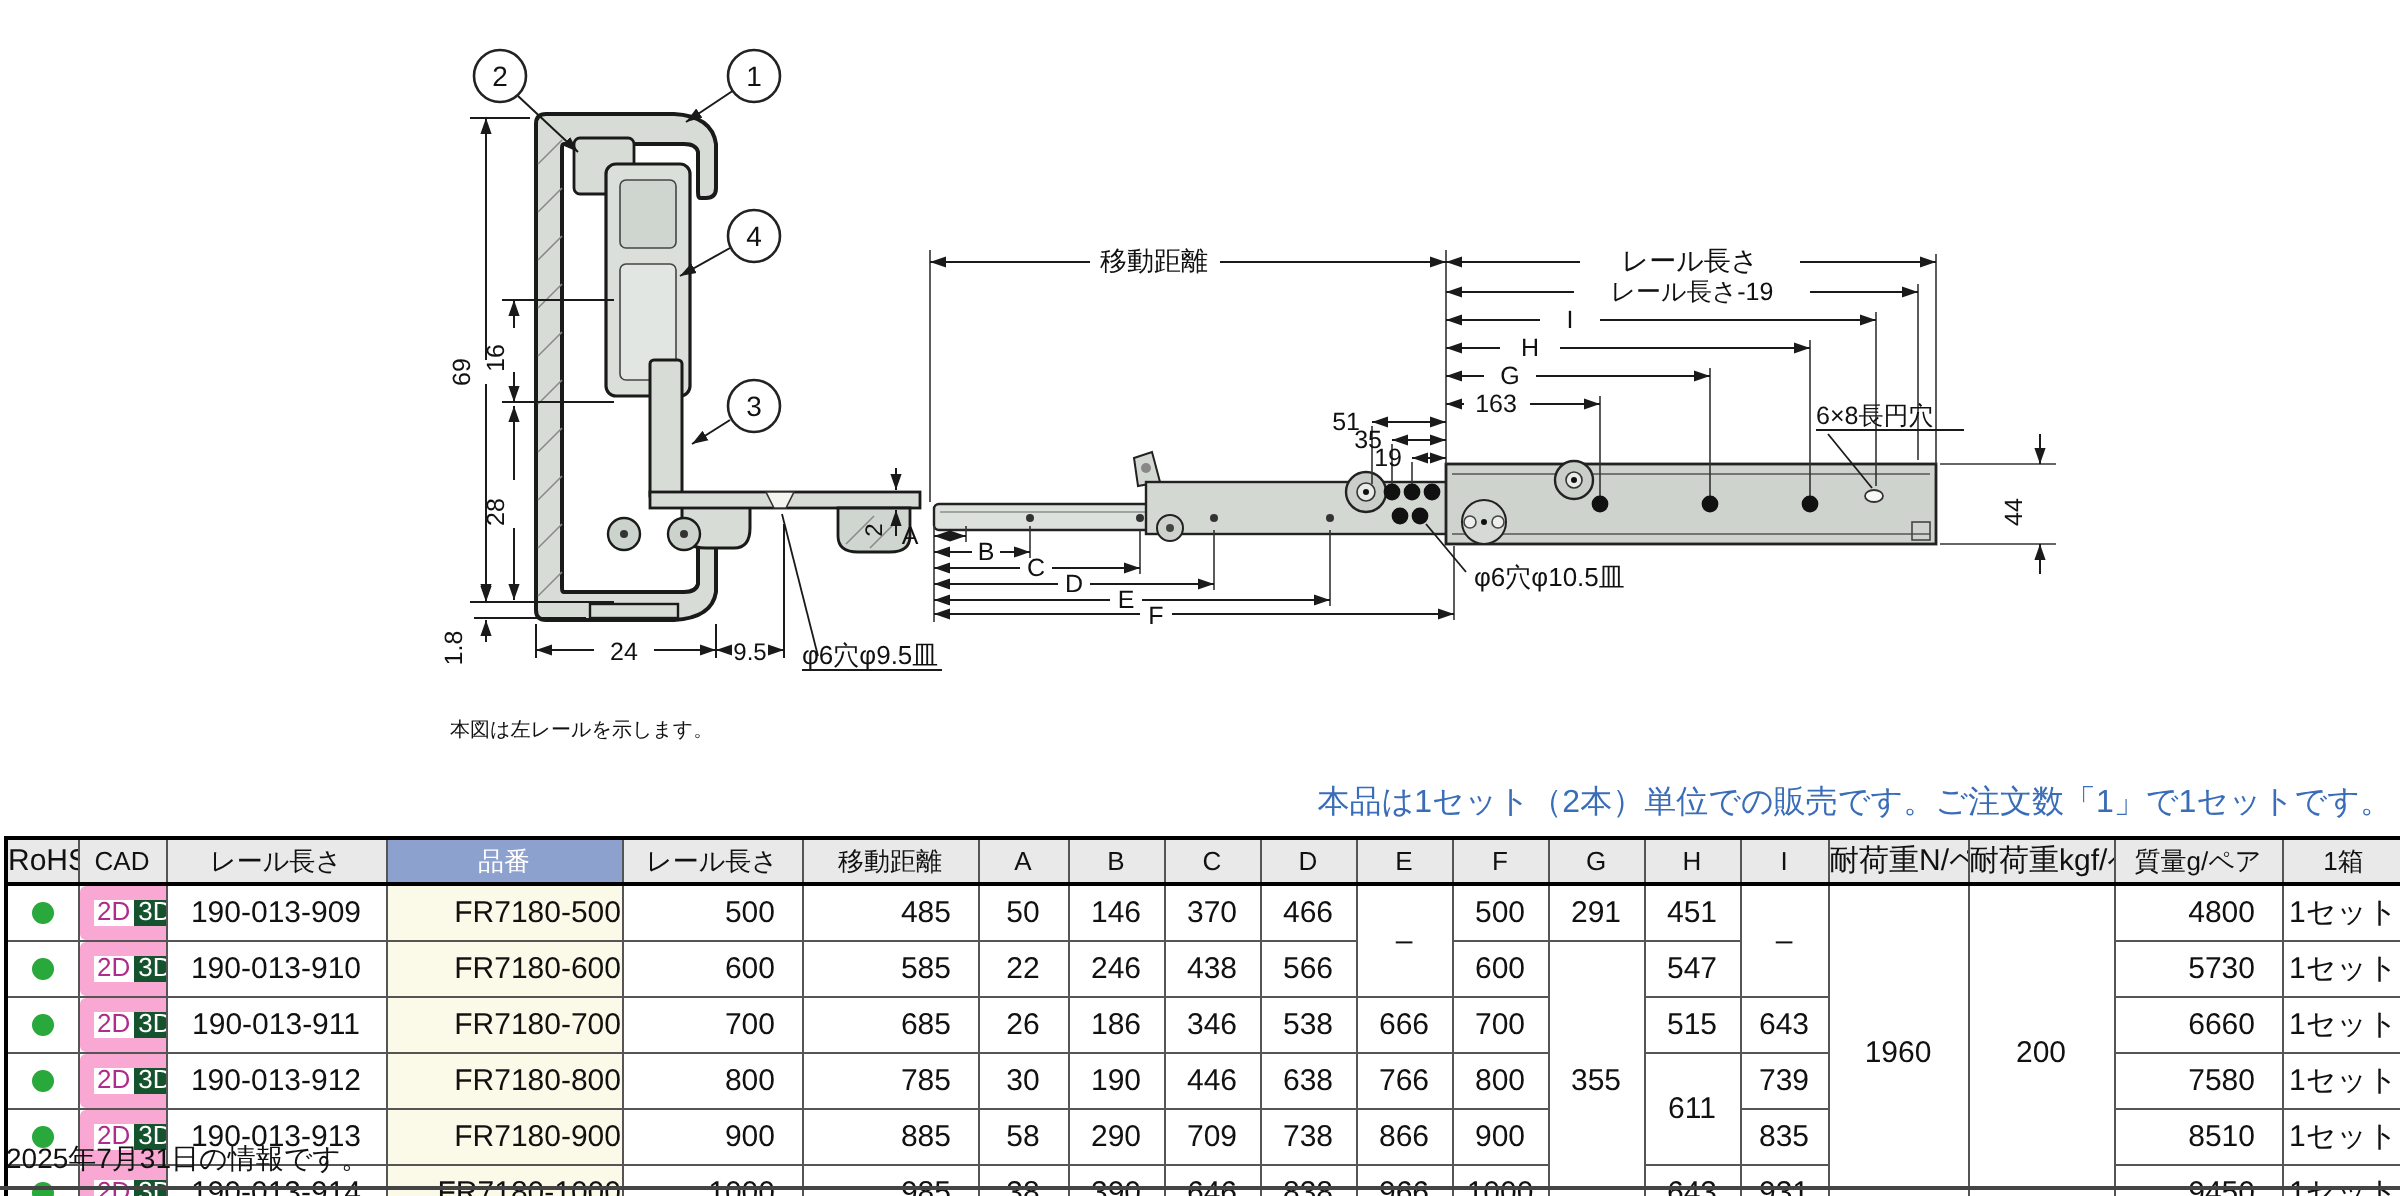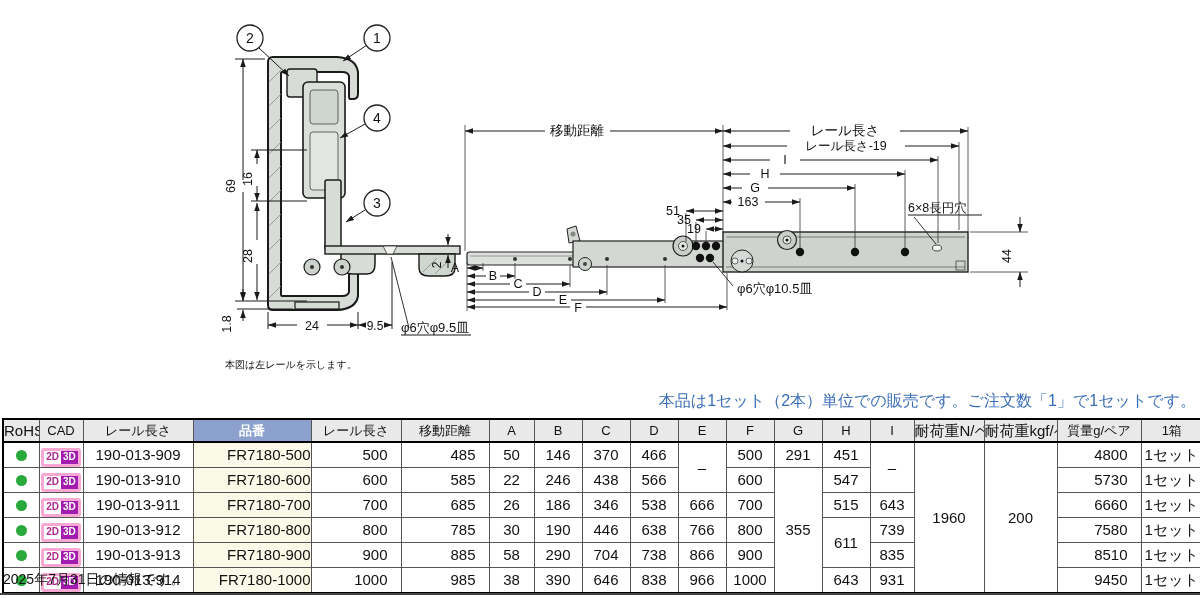--- a/index.html
+++ b/index.html
@@ -11,28 +11,28 @@
   #sale-note{right:4px;top:391px;font-size:16px;color:#3A6DB8}
   #footer-note{left:3px;top:571px;font-size:14px}
   #bottom-rule{left:0;top:593px;width:1200px;height:2px;background:#444}
   
   #spec-table{left:2px;top:418px;border-collapse:collapse;table-layout:fixed;width:1196px;
               font-size:15px;border:2px solid #000}
   #spec-table th,#spec-table td{border:1px solid #555;text-align:center;padding:0;
               height:20px;line-height:20px;white-space:nowrap;overflow:hidden;font-weight:normal}
   #spec-table thead th{background:#E9E9E9;font-size:13px;height:21px;border-bottom:2px solid #000}
   #spec-table thead th.sm{font-size:15px}
-  #spec-table thead th.hinban-h{background:#8CA1CE;color:#fff;font-weight:bold}
+  #spec-table thead th.hinban-h{background:#8CA1CE;color:#fff;font-weight:normal}
   #spec-table td.hinban{background:#FBFAE8;text-align:right;padding-left:7px}
   #spec-table td.ar{text-align:right;padding-right:13px}
   .dot{display:inline-block;width:11px;height:11px;border-radius:50%;background:#29A83C;vertical-align:-1px}
-  .cad{display:inline-flex;border:3px solid #f9a8d4;border-radius:3px;overflow:hidden;
-       font-size:10px;font-weight:bold;line-height:12px;height:13px;vertical-align:-2px}
+  .cad{display:inline-flex;border:7px solid #f9a8d4;border-radius:3px;overflow:hidden;
+       font-size:13px;font-weight:normal;line-height:12px;height:13px;vertical-align:-2px}
   .cad .c2{background:#fff;color:#B02B8E;padding:0 2px}
-  .cad .c3{background:#a21caf;color:#fff;padding:0 2px}
+  .cad .c3{background:#14532d;color:#fff;padding:0 2px}
   svg text{fill:#111}
 </style>
 </head>
 <body>
 
 <svg class="abs" style="left:215px;top:12px" width="260" height="348" viewBox="0 0 260 348">
   <defs>
     <marker id="m1" viewBox="0 0 10 10" refX="10" refY="5" markerWidth="8" markerHeight="8" orient="auto">
       <path d="M0,1.5L10,5L0,8.5Z" fill="#1a1a1a"></path>
     </marker>
@@ -400,21 +400,21 @@
         <td><span class="cad">
             <span class="c2">2D</span>
             <span class="c3">3D</span>
           </span></td>
         <td>190-013-913</td>
         <td class="hinban">FR7180-900</td>
         <td class="ar">900</td>
         <td class="ar">885</td>
         <td>58</td>
         <td>290</td>
-        <td>704</td>
+        <td>709</td>
         <td>738</td>
         <td>866</td>
         <td>900</td>
         <td>835</td>
         <td class="ar">8510</td>
         <td>1セット</td>
       </tr>
       <tr>
         <td><span class="dot"></span></td>
         <td><span class="cad">

